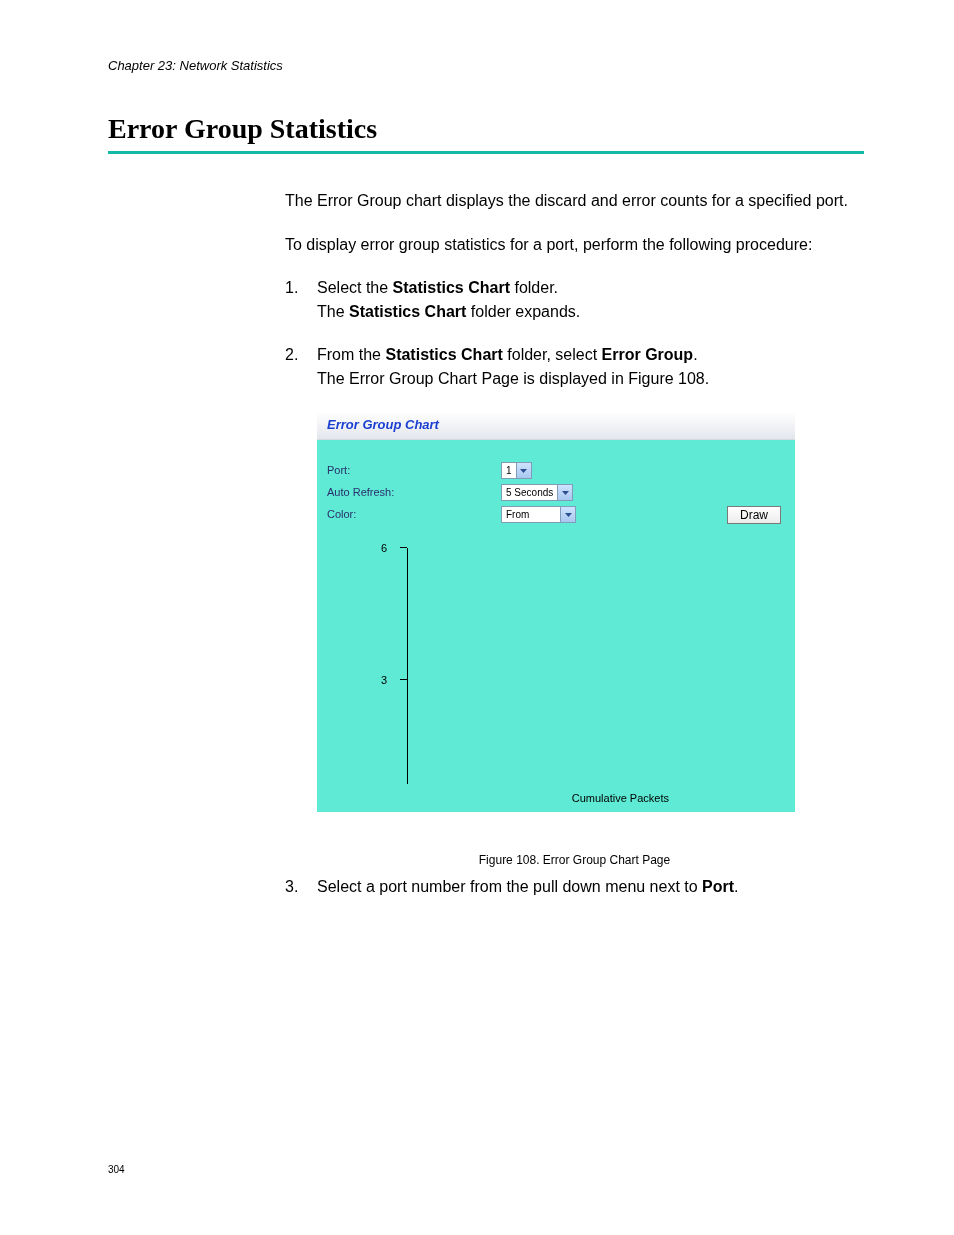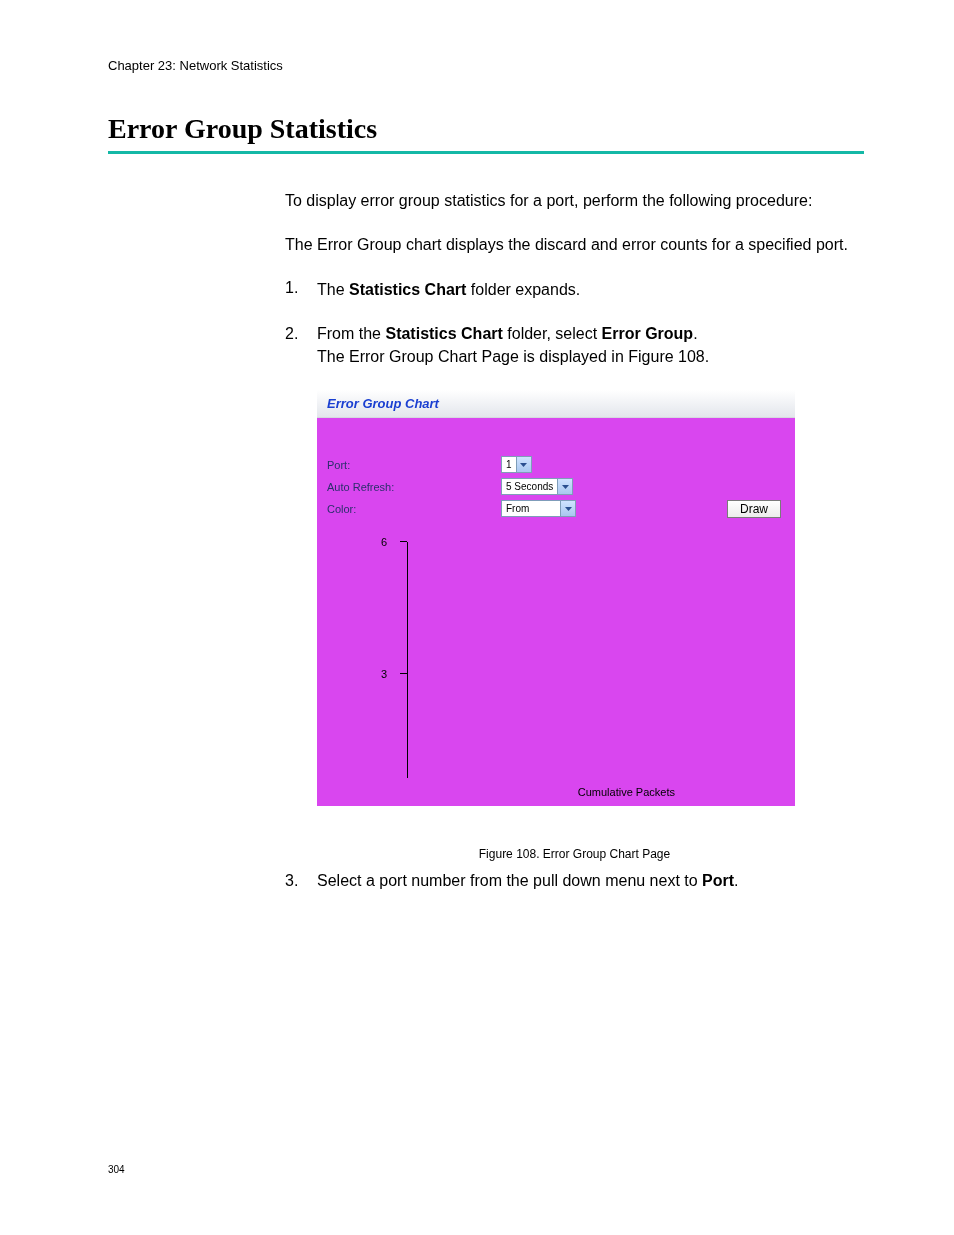--- a/index.html
+++ b/index.html
@@ -9,20 +9,21 @@
       background: #fff;
       font-family: Arial, Helvetica, sans-serif;
       color: #000;
       position: relative;
       padding: 58px 90px 40px 108px;
     }
     .chapter-header {
       font-size: 13px;
       font-weight: 400;
       margin-bottom: 40px;
+      font-style: italic;
     }
     .section-title {
       font-family: "Times New Roman", Times, serif;
       font-size: 28px;
       font-weight: bold;
       border-bottom: 3px solid #14b8a6;
       padding-bottom: 6px;
       margin-bottom: 36px;
     }
     .body-content {
@@ -37,38 +38,38 @@
     .step-body { flex: 1; }
     .step-body .sub { margin-top: 2px; }
     b { font-weight: bold; }
 
     
     .figure-box {
       margin-left: 32px;
       margin-top: 10px;
       margin-bottom: 24px;
       width: 478px;
-      background: #d946ef;
+      background: #5eead4;
     }
     .fig-header {
       height: 28px;
       background: linear-gradient(#ffffff, #e3e6ec);
       border-bottom: 1px solid #d6d9df;
       display: flex;
       align-items: center;
       padding-left: 10px;
     }
     .fig-title {
       color: #1a3fd1;
       font-style: italic;
       font-weight: bold;
       font-size: 13px;
     }
     .fig-form {
-      padding: 36px 10px 8px 10px;
+      padding: 20px 10px 8px 10px;
       font-size: 11px;
       color: #2a2f6c;
     }
     .fig-row { display: flex; align-items: center; height: 22px; }
     .fig-label { width: 174px; }
     .fig-control { flex: 0 0 auto; }
     .fig-spacer { flex: 1; }
     .sel {
       display: inline-flex;
       align-items: center;
@@ -111,21 +112,21 @@
     .chart-tick-mid {
       position: absolute; left: 73px; top: 135px; width: 7px; border-top: 1.5px solid #000;
     }
     .chart-label-top {
       position: absolute; left: 54px; top: -3px; font-size: 11px; color: #000;
     }
     .chart-label-mid {
       position: absolute; left: 54px; top: 129px; font-size: 11px; color: #000;
     }
     .chart-xlabel {
-      position: absolute; right: 110px; bottom: -2px; font-size: 11px; color: #000;
+      position: absolute; right: 116px; bottom: -2px; font-size: 11px; color: #000;
     }
     .figure-caption {
       text-align: center;
       font-size: 12px;
       margin-top: 40px;
       margin-bottom: 8px;
     }
     .page-num {
       position: absolute;
       left: 108px;
@@ -135,28 +136,31 @@
   </style>
 </head>
 <body>
 
 <div class="chapter-header">Chapter 23: Network Statistics</div>
 
 <h1 class="section-title">Error Group Statistics</h1>
 
 <div class="body-content">
 
+  <p class="para">The Error Group chart displays the discard and error counts for a specified port.</p>
+
   <p class="para">To display error group statistics for a port, perform the following procedure:</p>
-
-  <p class="para">The Error Group chart displays the discard and error counts for a specified port.</p>
 
   <div class="step">
     <div class="step-wrap">
       <div class="step-num">1.</div>
       <div class="step-body">
+        <div>
+          <span>Select the </span><b>Statistics Chart</b><span> folder.</span>
+        </div>
         <div class="sub">
           <span>The </span><b>Statistics Chart</b><span> folder expands.</span>
         </div>
       </div>
     </div>
   </div>
 
   <div class="step">
     <div class="step-wrap">
       <div class="step-num">2.</div>

